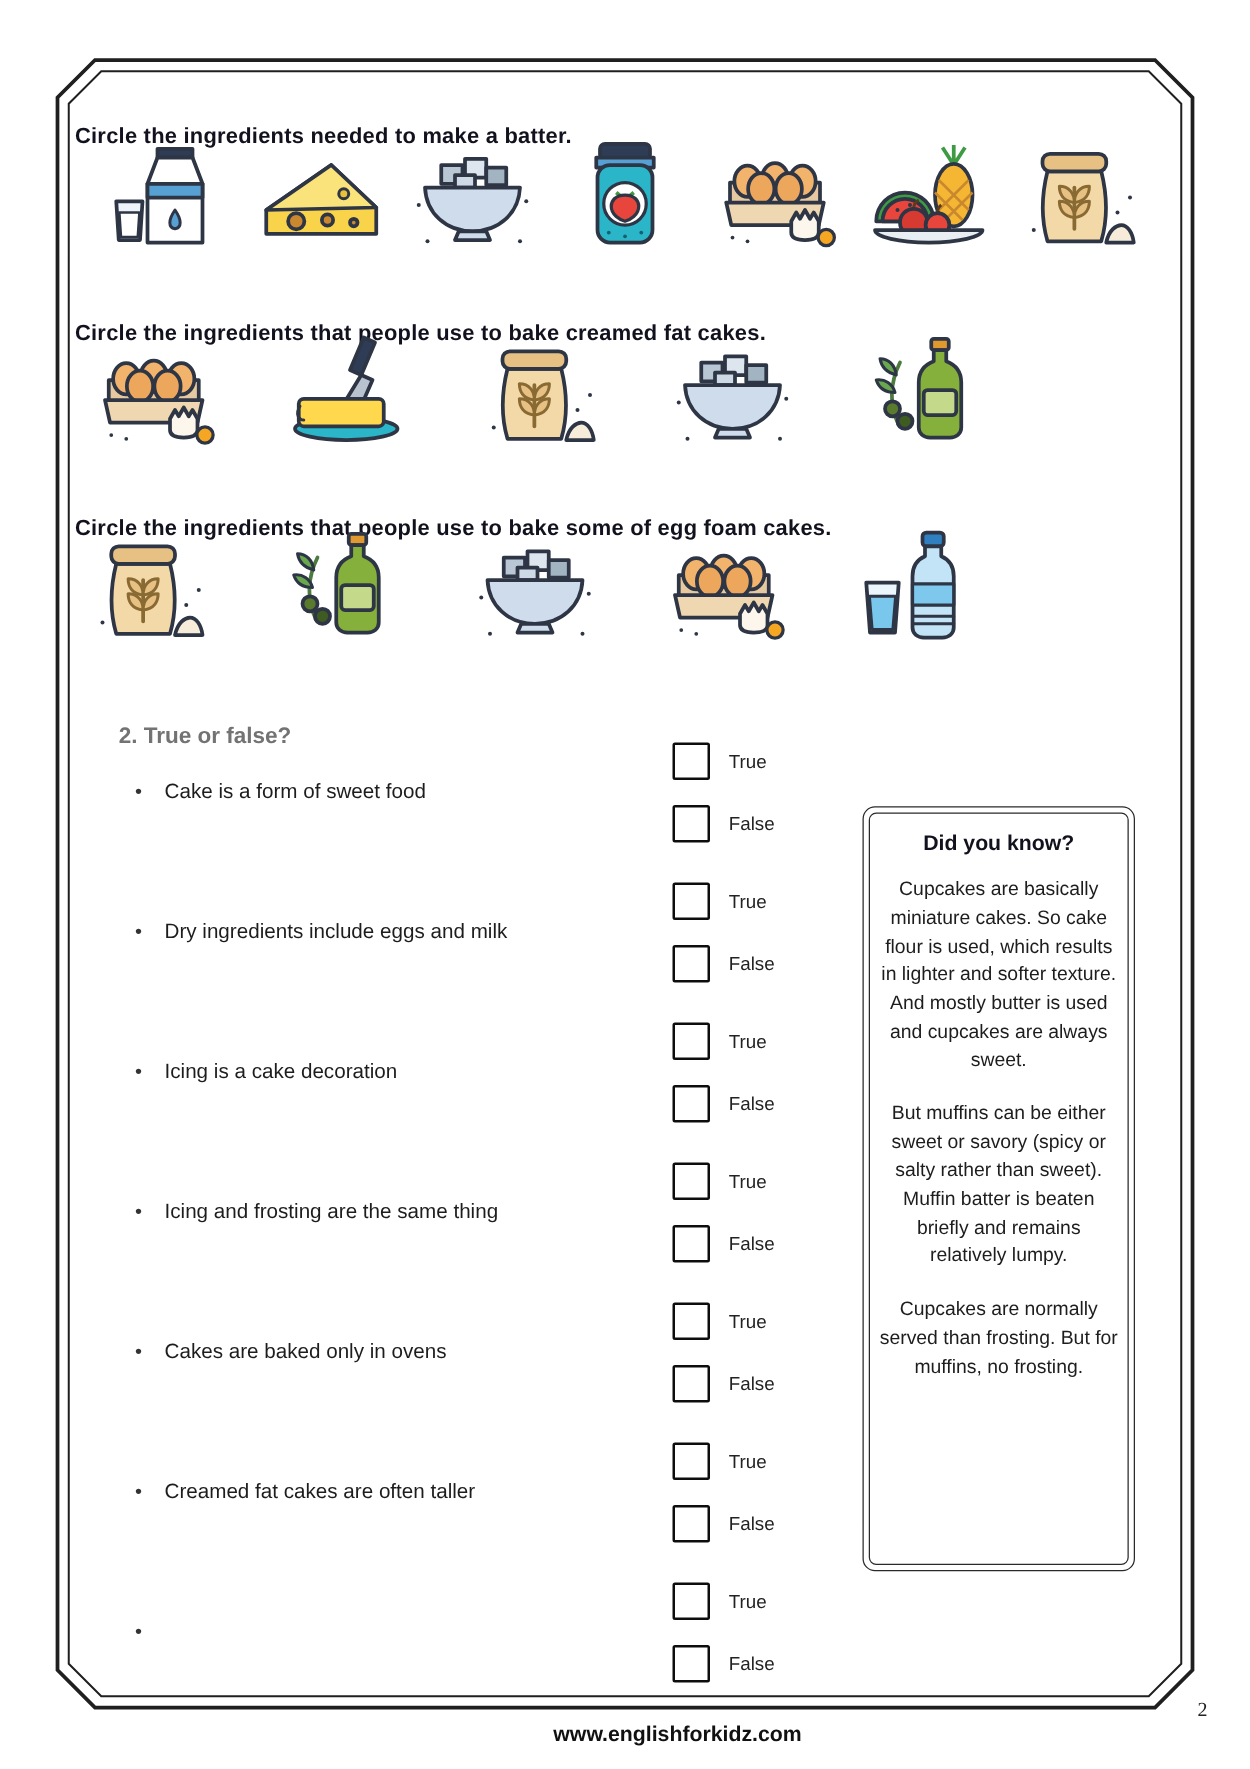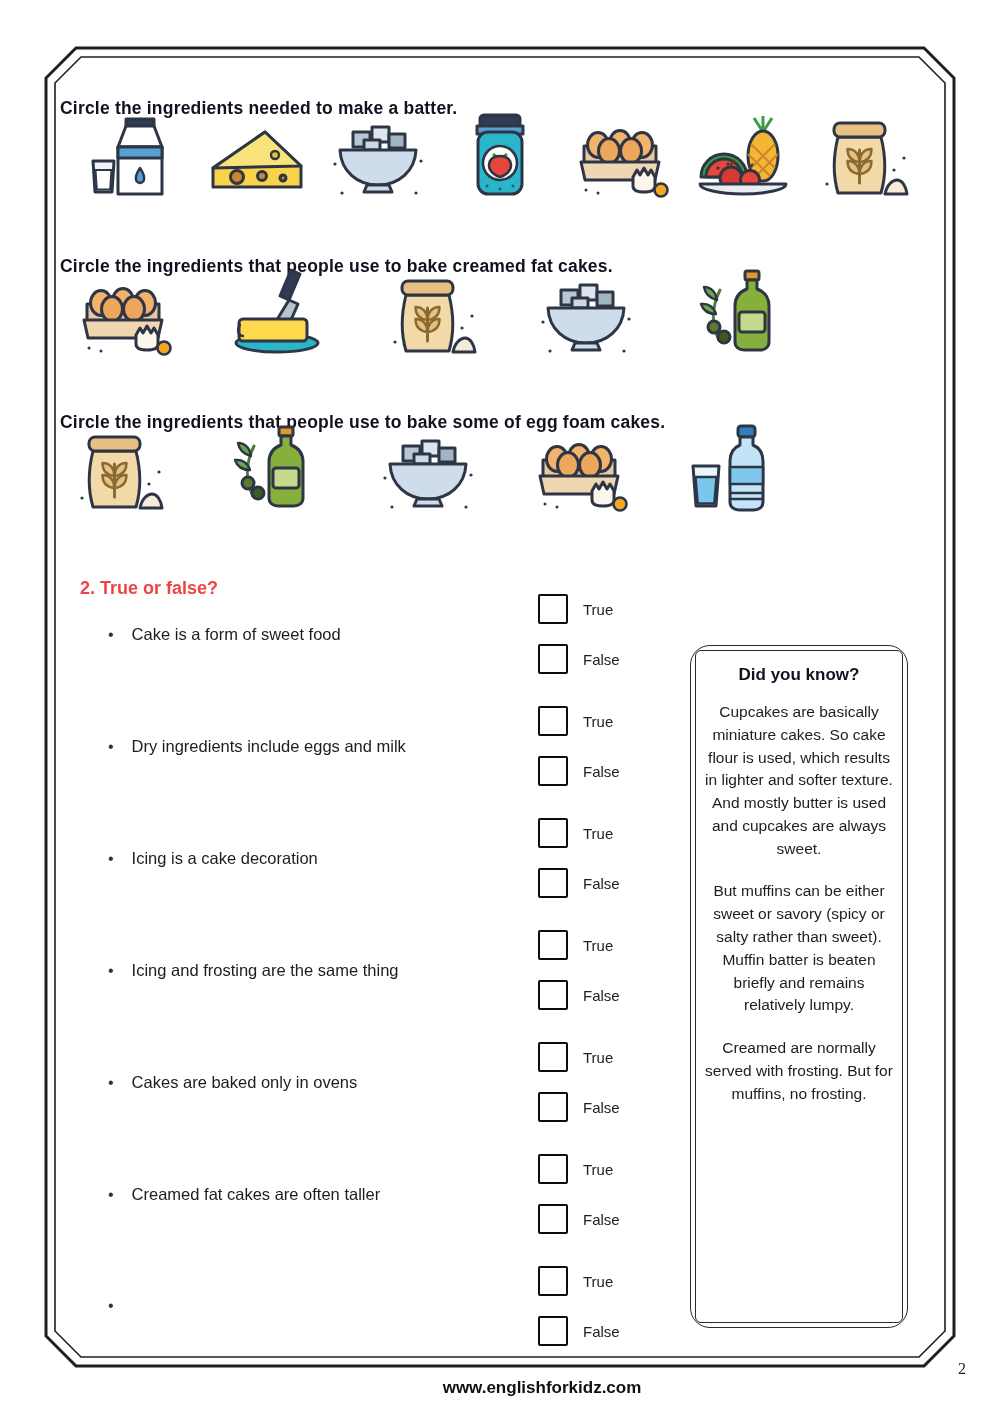--- a/index.html
+++ b/index.html
@@ -12,31 +12,31 @@
   .section-title{position:absolute;left:60px;font-size:17.5px;font-weight:700;letter-spacing:.2px;color:#12121f;}
   #title-1{top:80px;}
   #title-2{top:238px;}
   #title-3{top:394px;}
   .icon-row{position:absolute;display:flex;justify-content:space-between;}
   #row-1{left:85px;top:106px;width:830px;}
   #row-2{left:75px;top:264px;width:715px;}
   #row-3{left:70px;top:420px;width:715px;}
   .icon{width:100px;height:100px;display:inline-block;}
   .icon svg{width:100%;height:100%;display:block;}
-  .quiz-title{position:absolute;left:80px;top:560px;font-size:18px;font-weight:700;color:#ef4444;text-align:center;}
+  .quiz-title{position:absolute;left:95px;top:560px;font-size:18px;font-weight:700;color:#737373;text-align:center;}
   .questions{position:absolute;left:100px;top:578px;width:575px;}
   .q-row{position:relative;height:112px;}
   .q-left{position:absolute;left:8px;top:50%;transform:translateY(-50%);display:flex;align-items:center;width:410px;}
   .bullet{font-size:16px;margin-right:18px;color:#333;}
   .q-text{font-size:16.5px;color:#1d1d1d;}
   .tf{position:absolute;left:438px;top:50%;transform:translateY(-50%);display:flex;flex-direction:column;gap:20px;}
   .tf-opt{display:flex;align-items:center;gap:15px;}
   .checkbox{width:26px;height:26px;border:2.6px solid #0d0d0d;background:#fff;border-radius:2px;flex:0 0 auto;}
   .tf-label{font-size:15px;color:#222;}
-  .dyk{position:absolute;left:690px;top:645px;width:218px;height:683px;border:1.6px solid #2a2a2a;border-radius:20px;padding:4px;box-sizing:border-box;background:#fff;}
+  .dyk{position:absolute;left:690px;top:645px;width:218px;height:612px;border:1.6px solid #2a2a2a;border-radius:10px;padding:4px;box-sizing:border-box;background:#fff;}
   .dyk-inner{border:1.6px solid #2a2a2a;border-radius:6px;height:100%;box-sizing:border-box;padding:12px 5px 6px;text-align:center;}
   .dyk-title{font-size:17px;font-weight:700;color:#12121f;margin:2px 0 14px;}
   .dyk p{font-size:15.5px;line-height:1.47;color:#1d1d1d;margin:16px 0 20px;}
   .footer{position:absolute;left:0;top:1378px;width:100%;text-align:center;font-size:17px;font-weight:700;color:#111;padding-left:42px;}
   .page-number{position:absolute;right:34px;top:1360px;font-family:"Liberation Serif", serif;font-size:16px;color:#222;}
 </style>
 </head>
 <body>
 
 <svg width="0" height="0" style="position:absolute" aria-hidden="true">
@@ -395,20 +395,20 @@
       </div>
     </div>
 
   </div>
 
   <aside class="dyk">
     <div class="dyk-inner">
       <h4 class="dyk-title">Did you know?</h4>
       <p>Cupcakes are basically miniature cakes. So cake flour is used, which results in lighter and softer texture. And mostly butter is used and cupcakes are always sweet.</p>
       <p>But muffins can be either sweet or savory (spicy or salty rather than sweet). Muffin batter is beaten briefly and remains relatively lumpy.</p>
-      <p>Creamed are normally served with frosting. But for muffins, no frosting.</p>
+      <p>Cupcakes are normally served than frosting. But for muffins, no frosting.</p>
     </div>
   </aside>
 
   <div class="footer">www.englishforkidz.com</div>
   <div class="page-number">2</div>
 
 </div>
 
 </body></html>

